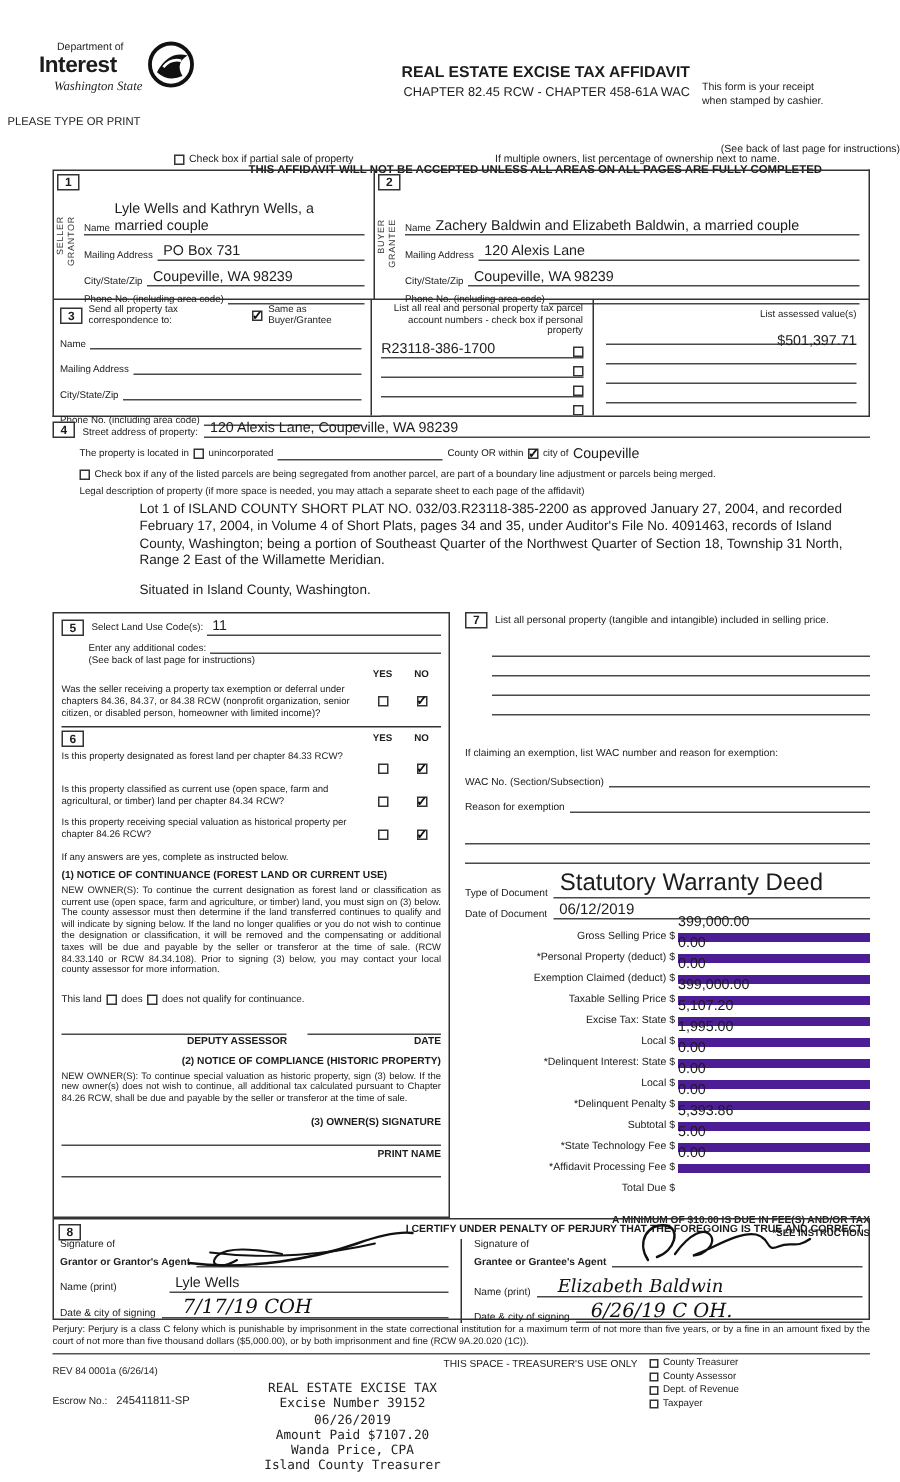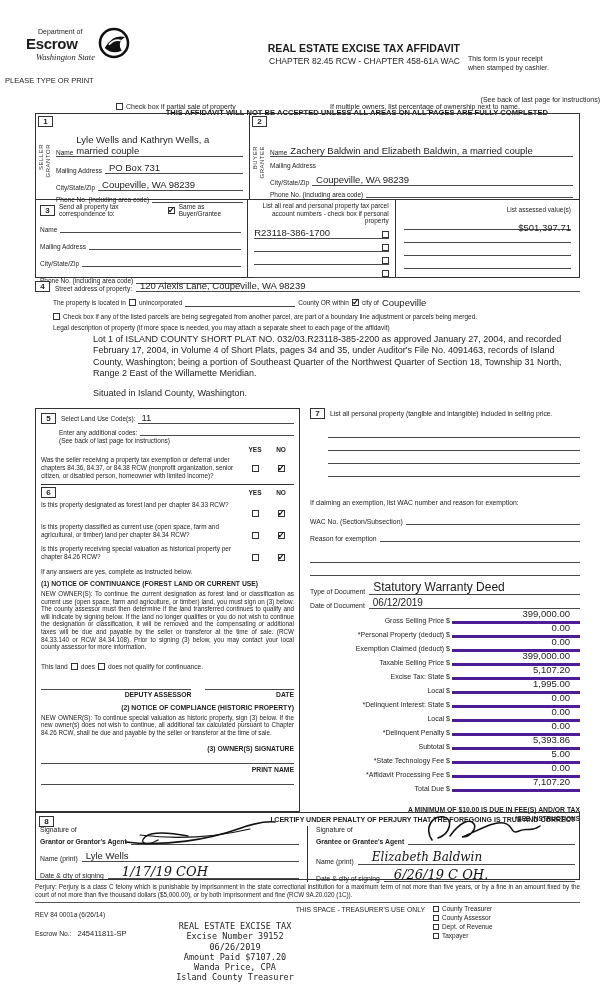--- a/index.html
+++ b/index.html
@@ -25,39 +25,39 @@
   .hand { font-family:"DejaVu Serif", serif; font-style:italic; font-size:13px; color:#111;
         white-space:nowrap; }
   .qrow { display:flex; align-items:flex-start; margin-top:3px; }
   .qtext { flex:1; font-size:6.4px; line-height:8px; padding-right:4px; }
   .qcol { width:26px; text-align:center; flex:none; padding-top:1px; }
   .ynhead { display:flex; justify-content:flex-end; font-size:6.5px; font-weight:bold; }
   .ynhead span { width:26px; text-align:center; }
   .noticebody { font-size:6.3px; line-height:7.6px; text-align:justify; margin-top:3px; }
   .fin-row { display:flex; align-items:flex-end; height:14px; }
   .fin-label { width:142px; text-align:right; font-size:7px; padding-right:2px; flex:none; }
-  .fin-line { flex:1; border-bottom:3px solid #4c1d95; text-align:right; }
+  .fin-line { flex:1; border-bottom:6px solid #4c1d95; }
   .fin-value { font-size:9.5px; padding-right:10px; }
   .routing-item { display:flex; align-items:center; gap:3px; font-size:6.5px; height:9px; }
   .party-box { border:1px solid #333; position:relative; padding:2px 6px 2px 20px; }
   .fieldrow { display:flex; align-items:flex-end; margin-top:5px; }
   .stamp { font-family:"DejaVu Sans Mono", monospace; font-size:8.5px; line-height:10.3px;
         color:#222; text-align:center; }
   svg.sig { position:absolute; pointer-events:none; }
 </style>
 </head>
 <body>
 
 <div id="page">
 
   <div class="band" style="top:26px;left:0;width:600px;height:77px;">
     <div style="position:absolute;left:26px;top:2px;display:flex;align-items:flex-start;">
       <div>
         <div style="font-size:7px;padding-left:12px;">Department of</div>
-        <div style="font-size:15px;font-weight:bold;letter-spacing:-0.3px;">Escrow</div>
+        <div style="font-size:15px;font-weight:bold;letter-spacing:-0.3px;">Interest</div>
         <div style="font-size:8.5px;font-family:'Liberation Serif',serif;font-style:italic;padding-left:10px;">Washington State</div>
       </div>
       <span style="margin-left:2px;margin-top:-2px;">
         <svg width="34" height="34" viewBox="0 0 40 40">
           <circle cx="20" cy="20" r="16.5" fill="none" stroke="#111" stroke-width="3"></circle>
           <path d="M9 26 Q18 9 33 13 Q23 19 29 29 Q18 34 9 26 Z" fill="#111"></path>
           <path d="M14 22 Q20 15 28 17" stroke="#fff" stroke-width="2" fill="none"></path>
         </svg>
       </span>
     </div>
@@ -107,20 +107,21 @@
     <div class="party-box" style="width:330px;height:87px;border-left:none;">
       <span class="numbox" style="position:absolute;left:2px;top:2px;">2</span>
       <span class="vert" style="left:2px;top:32px;">BUYER</span>
       <span class="vert" style="left:9px;top:32px;">GRANTEE</span>
       <div class="fieldrow ul" style="margin-top:5px;height:36px;">
         <span class="lbl">Name</span>
         <span class="val" style="margin-left:3px;max-width:250px;">Zachery Baldwin and Elizabeth Baldwin, a married couple</span>
       </div>
       <div class="fieldrow">
         <span class="lbl">Mailing Address</span>
+        <span class="val ul flex1" style="margin-left:3px;padding-left:4px;">120 Alexis Lane</span>
       </div>
       <div class="fieldrow">
         <span class="lbl">City/State/Zip</span>
         <span class="val ul flex1" style="margin-left:3px;padding-left:4px;">Coupeville, WA 98239</span>
       </div>
       <div class="fieldrow">
         <span class="lbl">Phone No. (including area code)</span>
         <span class="val ul flex1" style="margin-left:3px;"></span>
       </div>
     </div>
@@ -304,21 +305,21 @@
         <span class="ul flex1" style="margin-left:3px;height:9px;"></span>
       </div>
       <div class="row" style="margin-top:8px;">
         <span class="lbl" style="font-size:6.8px;">Reason for exemption</span>
         <span class="ul flex1" style="margin-left:3px;height:9px;"></span>
       </div>
       <div class="ul" style="margin-top:12px;height:9px;"></div>
       <div class="ul" style="margin-top:4px;height:9px;"></div>
       <div class="row" style="margin-top:4px;">
         <span class="lbl" style="font-size:6.8px;">Type of Document</span>
-        <span class="val ul flex1" style="margin-left:4px;padding-left:4px;font-size:12px;">Statutory Warranty Deed</span>
+        <span class="val ul flex1" style="margin-left:4px;padding-left:4px;font-size:16px;">Statutory Warranty Deed</span>
       </div>
       <div class="row" style="margin-top:2px;">
         <span class="lbl" style="font-size:6.8px;">Date of Document</span>
         <span class="val ul flex1" style="margin-left:4px;padding-left:4px;font-size:10px;">06/12/2019</span>
       </div>
       <div id="fin-rows" style="margin-top:1px;">
           <div class="fin-row">
             <span class="fin-label">Gross Selling Price $</span>
             <span class="fin-line"><span class="fin-value">399,000.00</span></span>
           </div>
@@ -361,21 +362,20 @@
           <div class="fin-row">
             <span class="fin-label">*State Technology Fee $</span>
             <span class="fin-line"><span class="fin-value">5.00</span></span>
           </div>
           <div class="fin-row">
             <span class="fin-label">*Affidavit Processing Fee $</span>
             <span class="fin-line"><span class="fin-value">0.00</span></span>
           </div>
           <div class="fin-row">
             <span class="fin-label">Total Due $</span>
-            <span class="fin-line"><span class="fin-value">7,107.20</span></span>
           </div>
         </div>
       <div class="center bold" style="font-size:6.8px;margin-top:14px;">A MINIMUM OF $10.00 IS DUE IN FEE(S) AND/OR TAX</div>
       <div class="center bold" style="font-size:6.4px;margin-top:2px;">*SEE INSTRUCTIONS</div>
     </div>
   </div>
 
   <div class="band" style="top:812px;left:35px;width:545px;height:92px;">
     <div style="position:relative;border:1px solid #333;height:68px;padding:2px 4px;">
       <span class="numbox" style="position:absolute;left:3px;top:3px;">8</span>
@@ -385,27 +385,27 @@
           <div class="lbl" style="font-size:6.8px;">Signature of</div>
           <div class="row" style="margin-top:4px;">
             <span class="lbl bold" style="font-size:6.8px;">Grantor or Grantor's Agent</span>
             <span class="ul flex1" style="margin-left:4px;height:8px;"></span>
           </div>
           <svg class="sig" style="left:80px;top:-8px;" width="160" height="30" viewBox="0 0 160 30">
             <path d="M6 24 C 45 29, 90 21, 118 11 C 132 6, 146 3, 155 4" fill="none" stroke="#111" stroke-width="1.6" stroke-linecap="round"></path>
             <path d="M38 22 C 28 28, 18 26, 25 19 C 32 13, 52 15, 68 18" fill="none" stroke="#111" stroke-width="1.4" stroke-linecap="round"></path>
             <path d="M20 17 C 60 22, 100 18, 130 11" fill="none" stroke="#111" stroke-width="1.2" stroke-linecap="round"></path>
           </svg>
-          <div class="row" style="margin-top:5px;">
+          <div class="row" style="margin-top:5px;gap:31px;">
             <span class="lbl" style="font-size:6.8px;">Name (print)</span>
             <span class="val ul flex1" style="margin-left:4px;padding-left:4px;">Lyle Wells</span>
           </div>
           <div class="row" style="margin-top:2px;">
             <span class="lbl" style="font-size:6.8px;">Date &amp; city of signing</span>
-            <span class="ul flex1 hand" style="margin-left:4px;padding-left:14px;height:15px;">1/17/19 COH</span>
+            <span class="ul flex1 hand" style="margin-left:4px;padding-left:14px;height:15px;">7/17/19 COH</span>
           </div>
         </div>
         <div style="flex:1;position:relative;border-left:1px solid #333;padding-left:8px;">
           <div class="lbl" style="font-size:6.8px;">Signature of</div>
           <div class="row" style="margin-top:4px;">
             <span class="lbl bold" style="font-size:6.8px;">Grantee or Grantee's Agent</span>
             <span class="ul flex1" style="margin-left:4px;height:8px;"></span>
           </div>
           <svg class="sig" style="left:110px;top:-16px;" width="130" height="36" viewBox="0 0 130 36">
             <path d="M14 30 C 6 18, 14 5, 26 7 C 36 9, 32 24, 20 28" fill="none" stroke="#111" stroke-width="1.6" stroke-linecap="round"></path>

